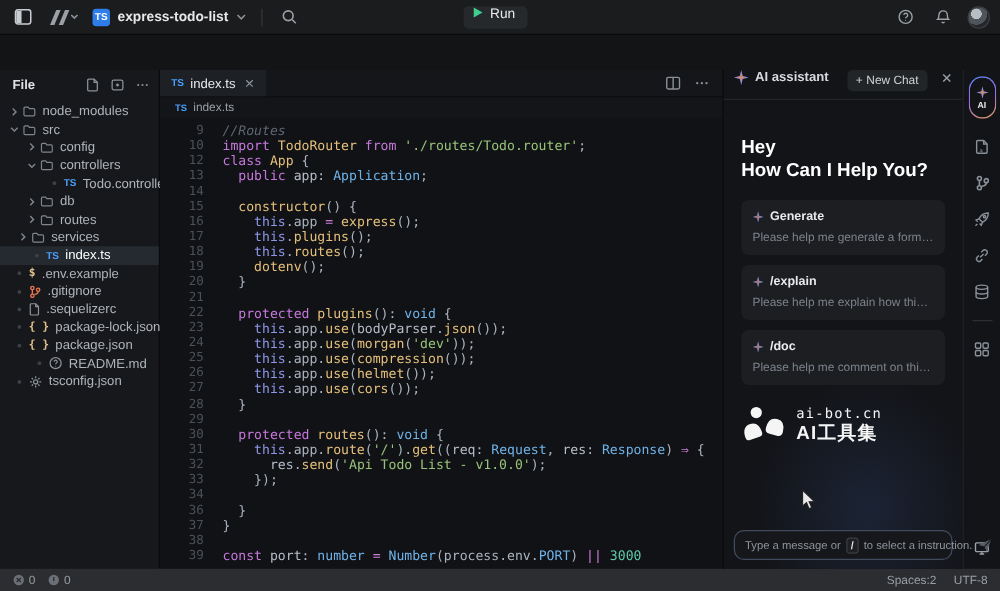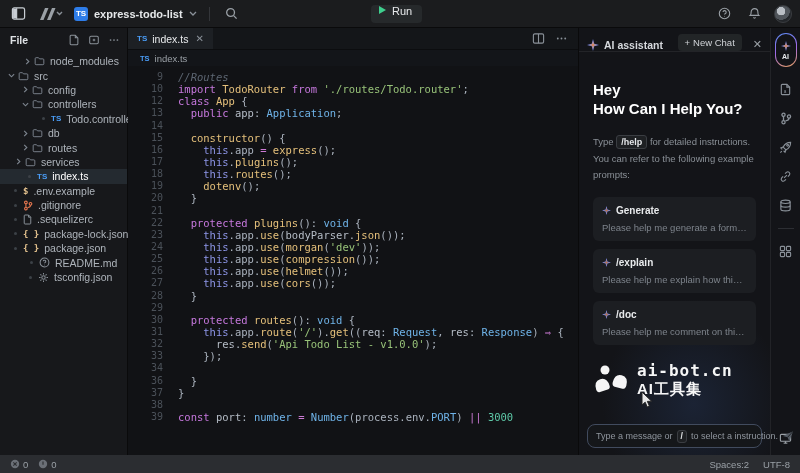--- a/index.html
+++ b/index.html
@@ -21,21 +21,21 @@
   .vdiv { width:1px; height:14px; background:#34363a; margin:0 4px; }
   .run-btn { position:absolute; left:371px; top:5px; height:18px; padding:0 10px 0 7px;
     background:#26292b; border-radius:4px; display:flex; gap:5px;
     color:#e8eaec; font-size:11px; cursor:pointer; }
   .tb-right { margin-left:auto; display:flex; align-items:center; gap:10px; }
   .avatar { width:18px; height:18px; border-radius:50%;
     background:radial-gradient(circle at 38% 32%, #b9bec4 0 28%, #50555b 30% 58%, #23262a 60%);
     border:1px solid #3a3d41; cursor:pointer; }
 
   
-  .main { flex:1; display:flex; min-height:0; }
+  .main { flex:1; display:flex; min-height:0;margin-top:28px; }
 
   
   .sidebar { width:128px; background:#17181b; border-right:1px solid #0a0a0b; flex:none;
     display:flex; flex-direction:column; }
   .sb-head { height:22px; display:flex; align-items:center; padding:2px 6px 0 10px; flex:none; }
   .sb-title { font-size:10.5px; font-weight:700; color:#dfe2e5; }
   .sb-actions { margin-left:auto; display:flex; gap:6px; color:#8a9199; }
   .sb-actions .tb-ic { width:14px; height:14px; }
   .tree { margin-top:4px; }
   .trow { height:14.4px; display:flex; align-items:center; font-size:10.5px; color:#aeb4bb;
@@ -66,40 +66,40 @@
     font-size:10px; user-select:none; }
   .ltxt { padding-left:15px; white-space:pre; color:#aab2bd; }
   .tk-cm{color:#5d6672;font-style:italic} .tk-kw{color:#c678dd} .tk-fn{color:#e5c07b}
   .tk-ty{color:#6fb3e8} .tk-st{color:#98c379} .tk-th{color:#8e96e8}
   .tk-op{color:#cc7ad5} .tk-nu{color:#5ec9a8} .tk-pl{color:#aab2bd} .tk-pr{color:#b6bdc7}
 
   
   .assist { width:192px; flex:none; background:#131418; border-left:1px solid #0a0a0b;
     display:flex; flex-direction:column; position:relative;
     background-image:radial-gradient(130px 150px at 60% 88%, #1b2334 0%, rgba(19,20,24,0) 70%); }
-  .as-head { height:24px; display:flex; align-items:flex-end; gap:5px; padding:0 8px;
+  .as-head { height:24px; display:flex; align-items:flex-start; gap:5px; padding:0 8px;
     border-bottom:1px solid #232428; flex:none; }
   .as-title { font-size:10.5px; font-weight:600; color:#d6d9dd; }
   .newchat { margin-left:auto; height:17px; display:flex; align-items:center; gap:3px;
     padding:0 7px; border-radius:4px; background:#222527; color:#d0d3d7; font-size:9.5px;
     cursor:pointer; }
   .as-close { color:#9aa0a6; font-size:11px; margin-left:6px; cursor:pointer; }
   .as-body { padding:14px 14px 0 14px; }
   .greet { color:#fff; font-size:15px; font-weight:700; line-height:1.28; margin-top:14px; }
   .helpline { margin-top:16px; font-size:9.5px; color:#8a9097; line-height:1.7; }
   .kcap { display:inline-block; border:1px solid #3a3d42; background:#1e2023; border-radius:3px;
     padding:0 4px; color:#e4e6e9; font-weight:700; font-size:9px; line-height:12px; }
   .cards { margin-top:14px; display:flex; flex-direction:column; gap:8px; }
   .card { background:#1c1e22; border-radius:6px; padding:8px 9px; cursor:pointer; }
   .card-title { display:flex; align-items:center; gap:5px; color:#e8eaec; font-size:10px;
     font-weight:700; }
   .card-desc { margin-top:6px; color:#7d838b; font-size:9.5px; white-space:nowrap;
     overflow:hidden; text-overflow:ellipsis; }
   .wmark { margin-top:16px; display:flex; align-items:center; gap:8px; color:#fff; opacity:.96; }
-  .wm-txt .l1 { font-family:"DejaVu Sans Mono", monospace; font-weight:bold; font-size:16px;
+  .wm-txt .l1 { font-family:"DejaVu Sans Mono", monospace; font-weight:normal; font-size:11px;
     letter-spacing:1px; }
   .wm-txt .l2 { font-size:15px; font-weight:bold; letter-spacing:1px; }
   .chatbox { position:absolute; left:8px; right:8px; bottom:7px; height:24px; border-radius:8px;
     background:#15171a; border:1px solid #414b5e; display:flex; align-items:center;
     padding:0 8px; gap:4px; cursor:text; }
   .chatbox .ph { color:#8f959d; font-size:9px; white-space:nowrap; }
   .chatbox .kcap { font-size:8.5px; line-height:11px; padding:0 3px; }
   .send { margin-left:auto; color:#565d66; display:flex; }
 
   
@@ -208,21 +208,21 @@
           <span class="tb-ic">
             <svg width="12" height="12" viewBox="0 0 14 14" fill="#8a9199">
                 <circle cx="3" cy="7" r="1"></circle>
                 <circle cx="7" cy="7" r="1"></circle>
                 <circle cx="11" cy="7" r="1"></circle>
               </svg>
           </span>
         </span>
       </div>
       <div class="tree" id="file-tree">
-          <div class="trow" style="padding-left: 24px;">
+          <div class="trow" style="padding-left: 8px;">
             <span class="chev">
               <svg width="7" height="7" viewBox="0 0 8 8">
                 <path d="M2.5 1 l3 3 -3 3" stroke="#7d858f" stroke-width="1.3" fill="none"></path>
               </svg>
             </span>
             <span class="ticon">
               <svg width="11" height="10" viewBox="0 0 14 12" fill="none" stroke="#7d858f" stroke-width="1.2">
                 <path d="M1.5 3 a1.2 1.2 0 0 1 1.2-1.2 h3 l1.3 1.5 h4.3 a1.2 1.2 0 0 1 1.2 1.2 v5 a1.2 1.2 0 0 1-1.2 1.2 H2.7 a1.2 1.2 0 0 1-1.2-1.2 Z"></path>
               </svg>
             </span>
@@ -367,21 +367,21 @@
             <span class="fdot"></span>
             <span class="ticon">
               <svg width="11" height="11" viewBox="0 0 13 13" fill="none" stroke="#8a9199" stroke-width="1.2">
                 <circle cx="6.5" cy="6.5" r="5.2"></circle>
                 <path d="M5 5 a1.5 1.5 0 1 1 2.1 1.6 c-.4.2-.6.4-.6.9"></path>
                 <circle cx="6.5" cy="9.4" r=".5" fill="#8a9199" stroke="none"></circle>
               </svg>
             </span>
             <span>README.md</span>
           </div>
-          <div class="trow" style="padding-left: 29px; text-align: right;">
+          <div class="trow" style="padding-left: 14px; text-align: right;">
             <span class="fdot"></span>
             <span class="ticon">
               <svg width="11" height="11" viewBox="0 0 13 13" fill="none" stroke="#8a9199" stroke-width="1.2">
                 <circle cx="6.5" cy="6.5" r="2"></circle>
                 <path d="M6.5 1.2 v1.8 M6.5 10 v1.8 M1.2 6.5 h1.8 M10 6.5 h1.8 M2.8 2.8 l1.3 1.3 M8.9 8.9 l1.3 1.3 M10.2 2.8 L8.9 4.1 M4.1 8.9 l-1.3 1.3"></path>
               </svg>
             </span>
             <span>tsconfig.json</span>
           </div>
         </div>
@@ -546,26 +546,20 @@
         <span class="newchat">
           <span>+</span>
           <span>New Chat</span>
         </span>
         <span class="as-close">✕</span>
       </div>
       <div class="as-body">
         <div class="greet">
           <div>Hey</div>
           <div>How Can I Help You?</div>
-        </div>
-        <div class="helpline">
-          <span>Type</span>
-          <span class="kcap">/help</span>
-          <span>for detailed instructions.</span>
-          <div>You can refer to the following example prompts:</div>
         </div>
         <div class="cards" id="prompt-cards">
             <div class="card">
               <div class="card-title">
                 <svg width="9" height="9" viewBox="0 0 12 12">
                   <path d="M6 0 L7.2 4.8 L12 6 L7.2 7.2 L6 12 L4.8 7.2 L0 6 L4.8 4.8 Z" fill="#7d8ce8"></path>
                   <path d="M6 2 L6.8 5.2 L10 6 L6.8 6.8 L6 10 L5.2 6.8 L2 6 L5.2 5.2 Z" fill="#b07458"></path>
                 </svg>
                 <span>Generate</span>
               </div>

